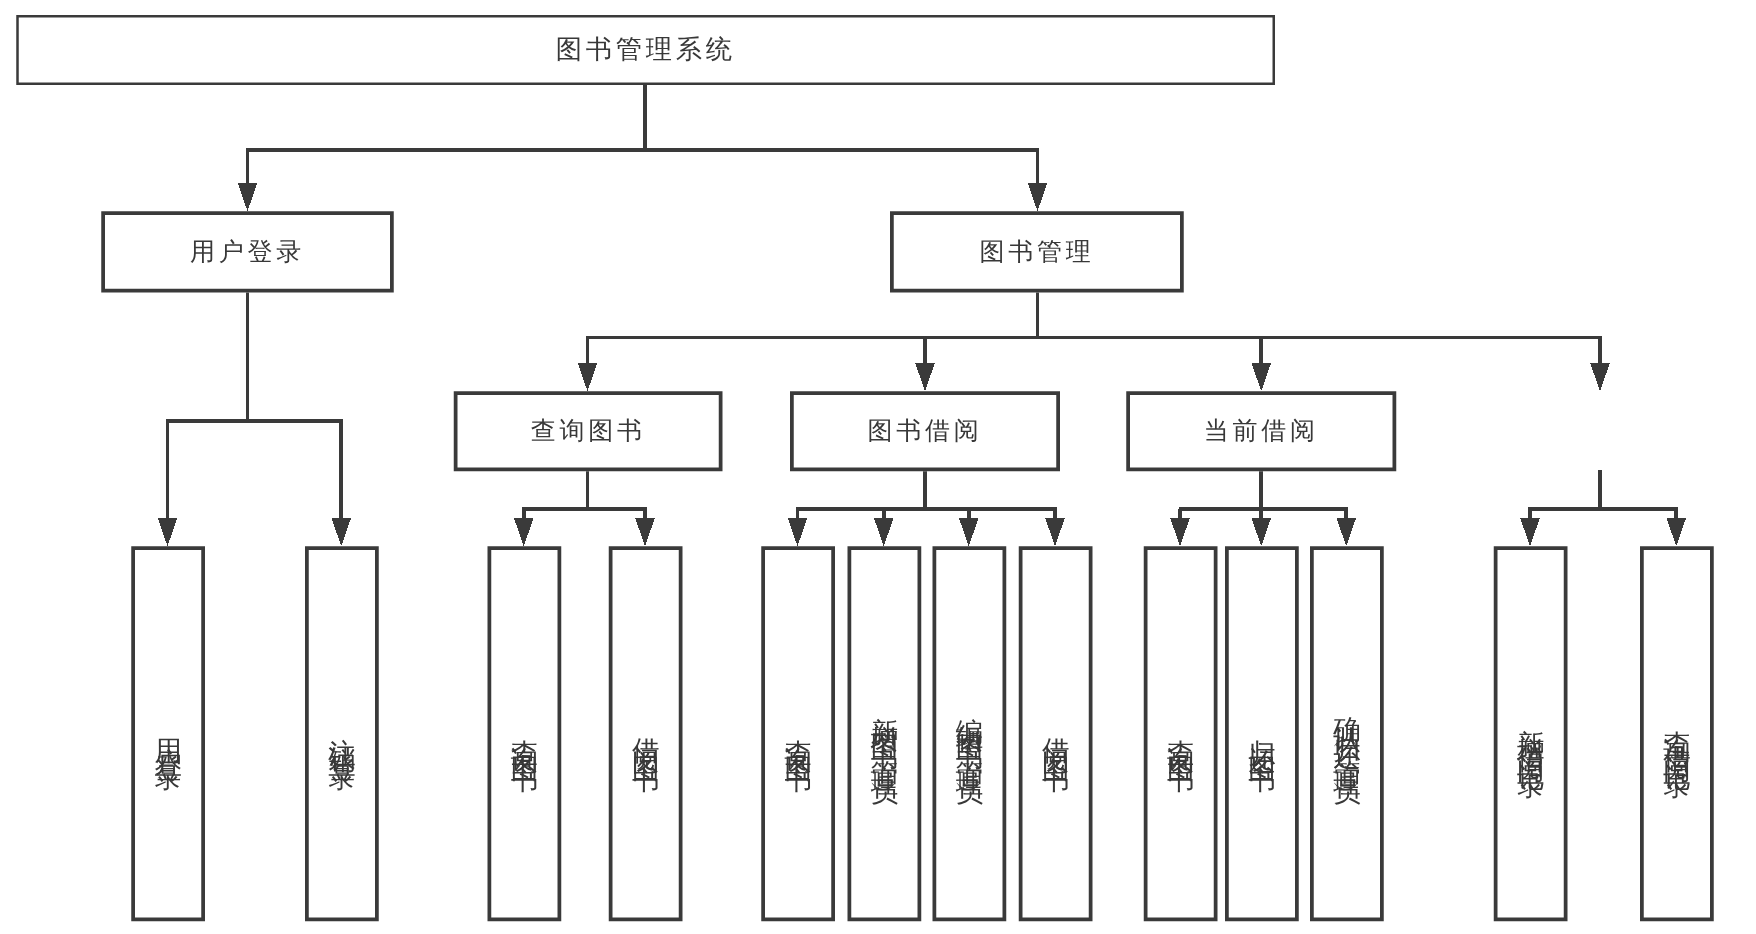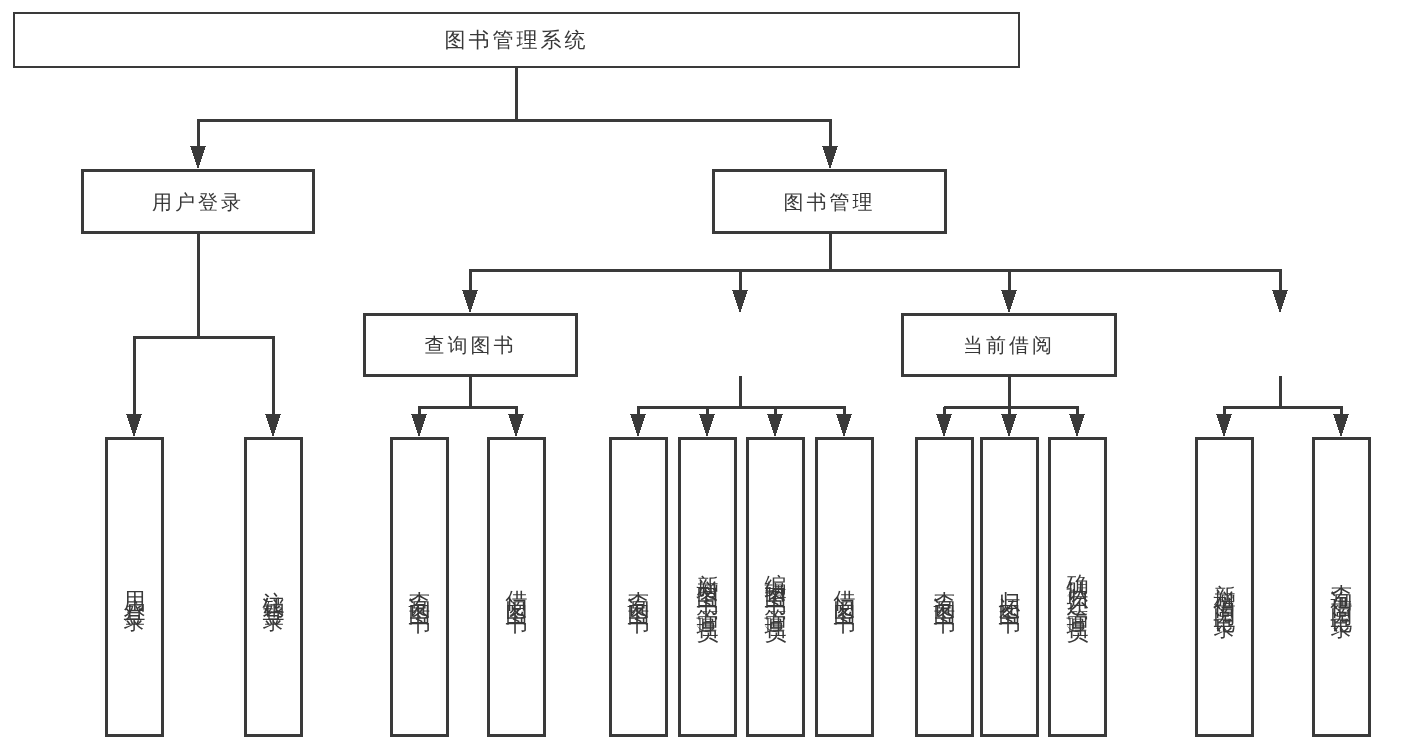--- a/index.html
+++ b/index.html
@@ -2,20 +2,21 @@
 <html><head>
 <meta charset="utf-8">
 <style>
   html,body{margin:0;padding:0;background:#ffffff;}
   body{font-family:"Liberation Sans","DejaVu Sans",sans-serif;}
   #stage{
     position:relative;
     width:1405px;height:747px;
     background:#ffffff;
     overflow:hidden;
+    font-family:Liberation Serif, serif;
   }
   #wires{position:absolute;left:0;top:0;z-index:1;}
   .node{
     position:absolute;
     box-sizing:border-box;
     background:#ffffff;
     border:3px solid #3a3a3a;
     display:flex;
     align-items:center;
     justify-content:center;
@@ -128,20 +129,23 @@
   <div class="node h" style="left:81px;top:169px;width:234px;height:65px">
     <span class="lbl">用户登录</span>
   </div>
   <div class="node h" style="left:712px;top:169px;width:235px;height:65px">
     <span class="lbl">图书管理</span>
   </div>
 
   <div class="node h" style="left:363px;top:313px;width:215px;height:64px">
     <span class="lbl">查询图书</span>
   </div>
+  <div class="node h" style="left:632px;top:313px;width:216px;height:64px">
+    <span class="lbl">图书借阅</span>
+  </div>
   <div class="node h" style="left:901px;top:313px;width:216px;height:64px">
     <span class="lbl">当前借阅</span>
   </div>
 
   <div class="node v" style="left:105px;top:437px;width:59px;height:300px">
     <span class="lbl">用户登录</span>
   </div>
   <div class="node v" style="left:244px;top:437px;width:59px;height:300px">
     <span class="lbl">注销登录</span>
   </div>

